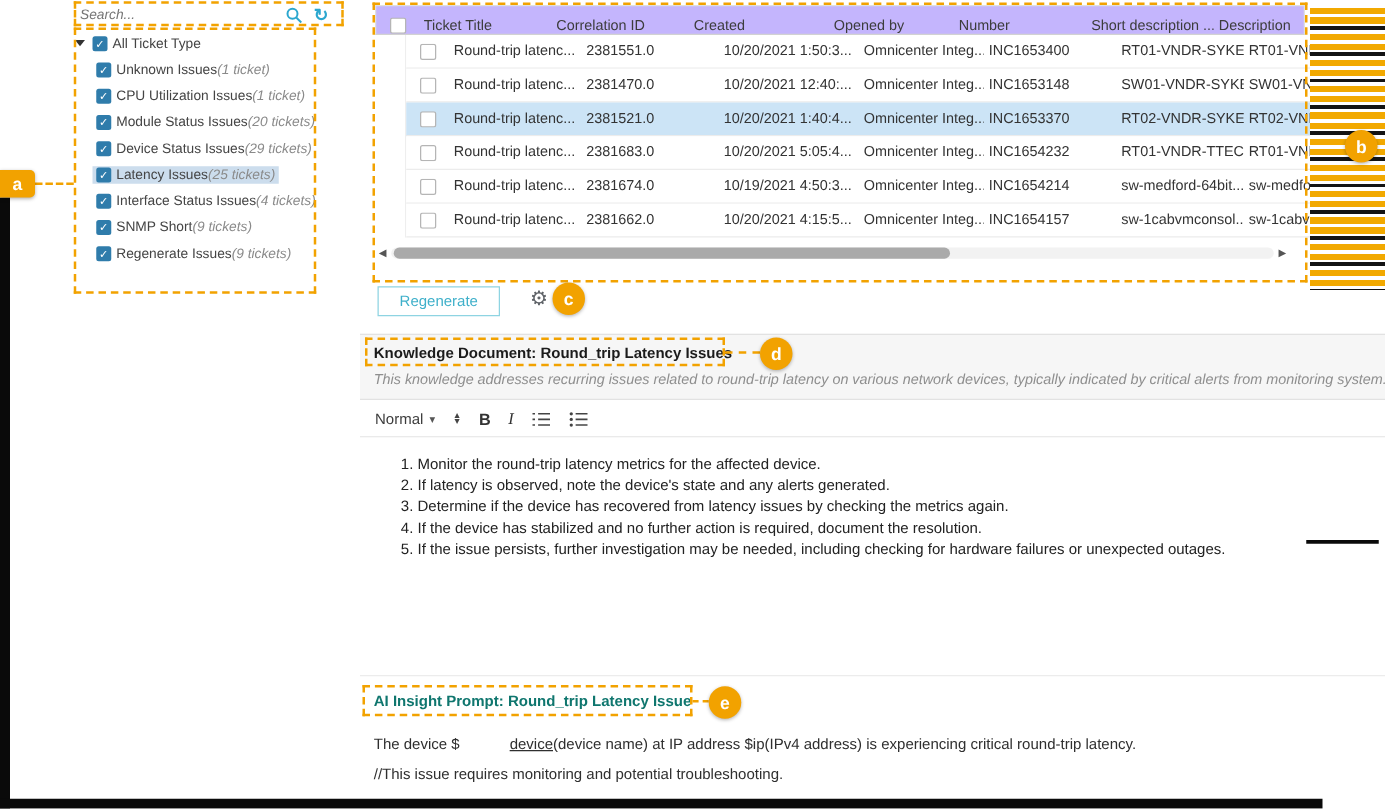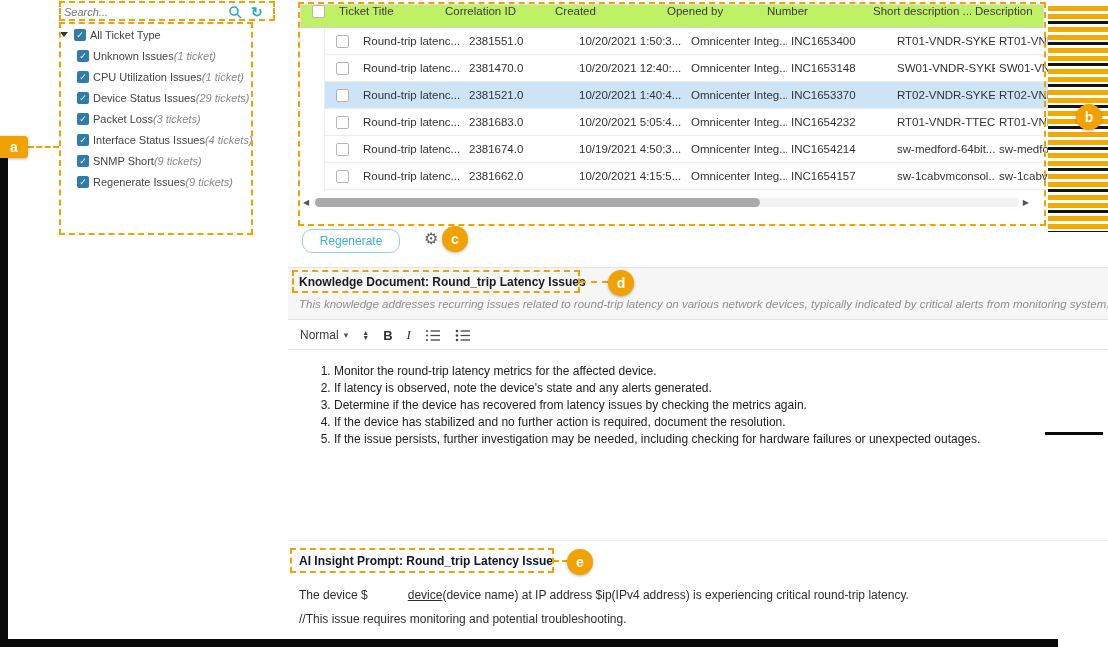--- a/index.html
+++ b/index.html
@@ -51,22 +51,22 @@
     flex: 0 0 auto; margin-right: 4px;
   }
   .cb::after { content: "✓"; }
   .tree-label-wrap { display: inline-flex; align-items: center; padding: 1px 3px; white-space: nowrap; }
   .tree-item.selected .tree-label-wrap { background: #ccdded; }
   .count { color: #8a8a8a; font-style: italic; }
 
   
   .table-wrap { position: absolute; left: 300px; top: 4px; width: 744px; font-size: 11.5px; }
   .thead {
-    display: flex; align-items: flex-start; height: 24px;
-    background: #bef264; border: 1px solid #e0e0e0; border-bottom: 1px solid #d2d2d2;
+    display: flex; align-items: flex-end; height: 24px;
+    background: #c4b5fd; border: 1px solid #e0e0e0; border-bottom: 1px solid #d2d2d2;
     color: #3c3c3c;
   }
   .tbody { display: flex; border-left: 1px solid #eee; margin-left: 24px; }
   .rows { width: 732px; }
   .trow { display: flex; align-items: center; height: 27px; border-bottom: 1px solid #ececec; background: #fff; }
   .trow.selected { background: #cce4f6; }
   .cell { padding: 0 4px; overflow: hidden; white-space: nowrap; }
   .c0 { width: 34px; display: flex; justify-content: center; flex: 0 0 auto; }
   .c1 { width: 106px; flex: 0 0 auto; }
   .c2 { width: 110px; flex: 0 0 auto; }
@@ -83,21 +83,21 @@
   .scroll-arrow { font-size: 8px; color: #555; line-height: 10px; cursor: pointer; }
   .v-thumb { width: 8px; height: 62px; background: #c3c3c3; border-radius: 4px; margin-top: 3px; }
   .hscroll { display: flex; align-items: center; height: 15px; width: 732px; margin-top: 5px; padding: 0 3px; }
   .h-track { flex: 1; height: 9px; background: #f2f2f2; border-radius: 5px; margin: 0 4px; position: relative; }
   .h-thumb { position: absolute; left: 2px; top: 0; width: 63%; height: 9px; background: #aaa; border-radius: 5px; }
 
   
   .btn-regenerate {
     position: absolute; left: 302px; top: 229px; width: 98px; height: 24px;
     background: #fff; border: 1px solid #8ed4e2; color: #3fb0ca;
-    font-size: 12px; border-radius: 10px; cursor: pointer;
+    font-size: 12px; border-radius: 0; cursor: pointer;
     font-family: "Liberation Sans", sans-serif;
   }
   .gear { position: absolute; left: 424px; top: 229px; font-size: 16px; color: #5f6368; cursor: pointer; }
 
   
   .kn-band {
     position: absolute; left: 288px; top: 267px; width: 820px; height: 53px;
     background: #f6f6f6; border-top: 1px solid #e2e2e2; border-bottom: 1px solid #e2e2e2;
   }
   .kn-title { position: absolute; left: 299px; top: 275px; font-size: 12px; font-weight: bold; color: #1b1b1b; white-space: nowrap; }
@@ -115,21 +115,21 @@
   .tb-sizer span { font-size: 7px; color: #444; }
   .tb-btn { font-size: 13px; color: #333; cursor: pointer; background: none; border: none; font-family: "Liberation Serif", serif; }
   .tb-btn.bold { font-weight: bold; font-family: "Liberation Sans", sans-serif; }
   .tb-btn.italic { font-style: italic; }
   .editor-body { position: absolute; left: 288px; top: 350px; width: 820px; height: 185px; background: #fff; }
   .editor-body ol { margin: 13px 0 0 0; padding-left: 46px; font-size: 12px; color: #222; }
   .editor-body li { line-height: 17px; }
 
   
   .ai-sep { position: absolute; left: 288px; top: 540px; width: 820px; border-top: 1px solid #ececec; }
-  .ai-title { position: absolute; left: 299px; top: 554px; font-size: 12px; font-weight: bold; color: #0f172a; white-space: nowrap; }
+  .ai-title { position: absolute; left: 299px; top: 554px; font-size: 12px; font-weight: bold; color: #0f766e; white-space: nowrap; }
   .prompt-line { position: absolute; left: 299px; font-size: 12px; color: #2f2f2f; white-space: nowrap; }
   .prompt-var { text-decoration: underline; padding-left: 40px; }
 </style>
 </head>
 <body>
 
 <div class="stage">
 
   <div class="abs" style="left:64px; top:3px; width:210px; height:18px; display:flex; align-items:center;">
     <input class="search-input" placeholder="Search..." style="">
@@ -163,30 +163,38 @@
       <span class="tree-label-wrap">
         <span class="cb"></span>
         <span>CPU Utilization Issues</span>
           <span class="count">(1 ticket)</span>
       </span>
     </div>
     <div class="tree-item">
       <span class="indent"></span>
       <span class="tree-label-wrap">
         <span class="cb"></span>
+        <span>Module Status Issues</span>
+          <span class="count">(20 tickets)</span>
+      </span>
+    </div>
+    <div class="tree-item">
+      <span class="indent"></span>
+      <span class="tree-label-wrap">
+        <span class="cb"></span>
         <span>Device Status Issues</span>
           <span class="count">(29 tickets)</span>
       </span>
     </div>
-    <div class="tree-item">
-      <span class="indent"></span>
-      <span class="tree-label-wrap">
-        <span class="cb"></span>
-        <span>Packet Loss</span>
-          <span class="count">(3 tickets)</span>
+    <div class="tree-item selected">
+      <span class="indent"></span>
+      <span class="tree-label-wrap">
+        <span class="cb"></span>
+        <span>Latency Issues</span>
+          <span class="count">(25 tickets)</span>
       </span>
     </div>
     <div class="tree-item">
       <span class="indent"></span>
       <span class="tree-label-wrap">
         <span class="cb"></span>
         <span>Interface Status Issues</span>
           <span class="count">(4 tickets)</span>
       </span>
     </div>

